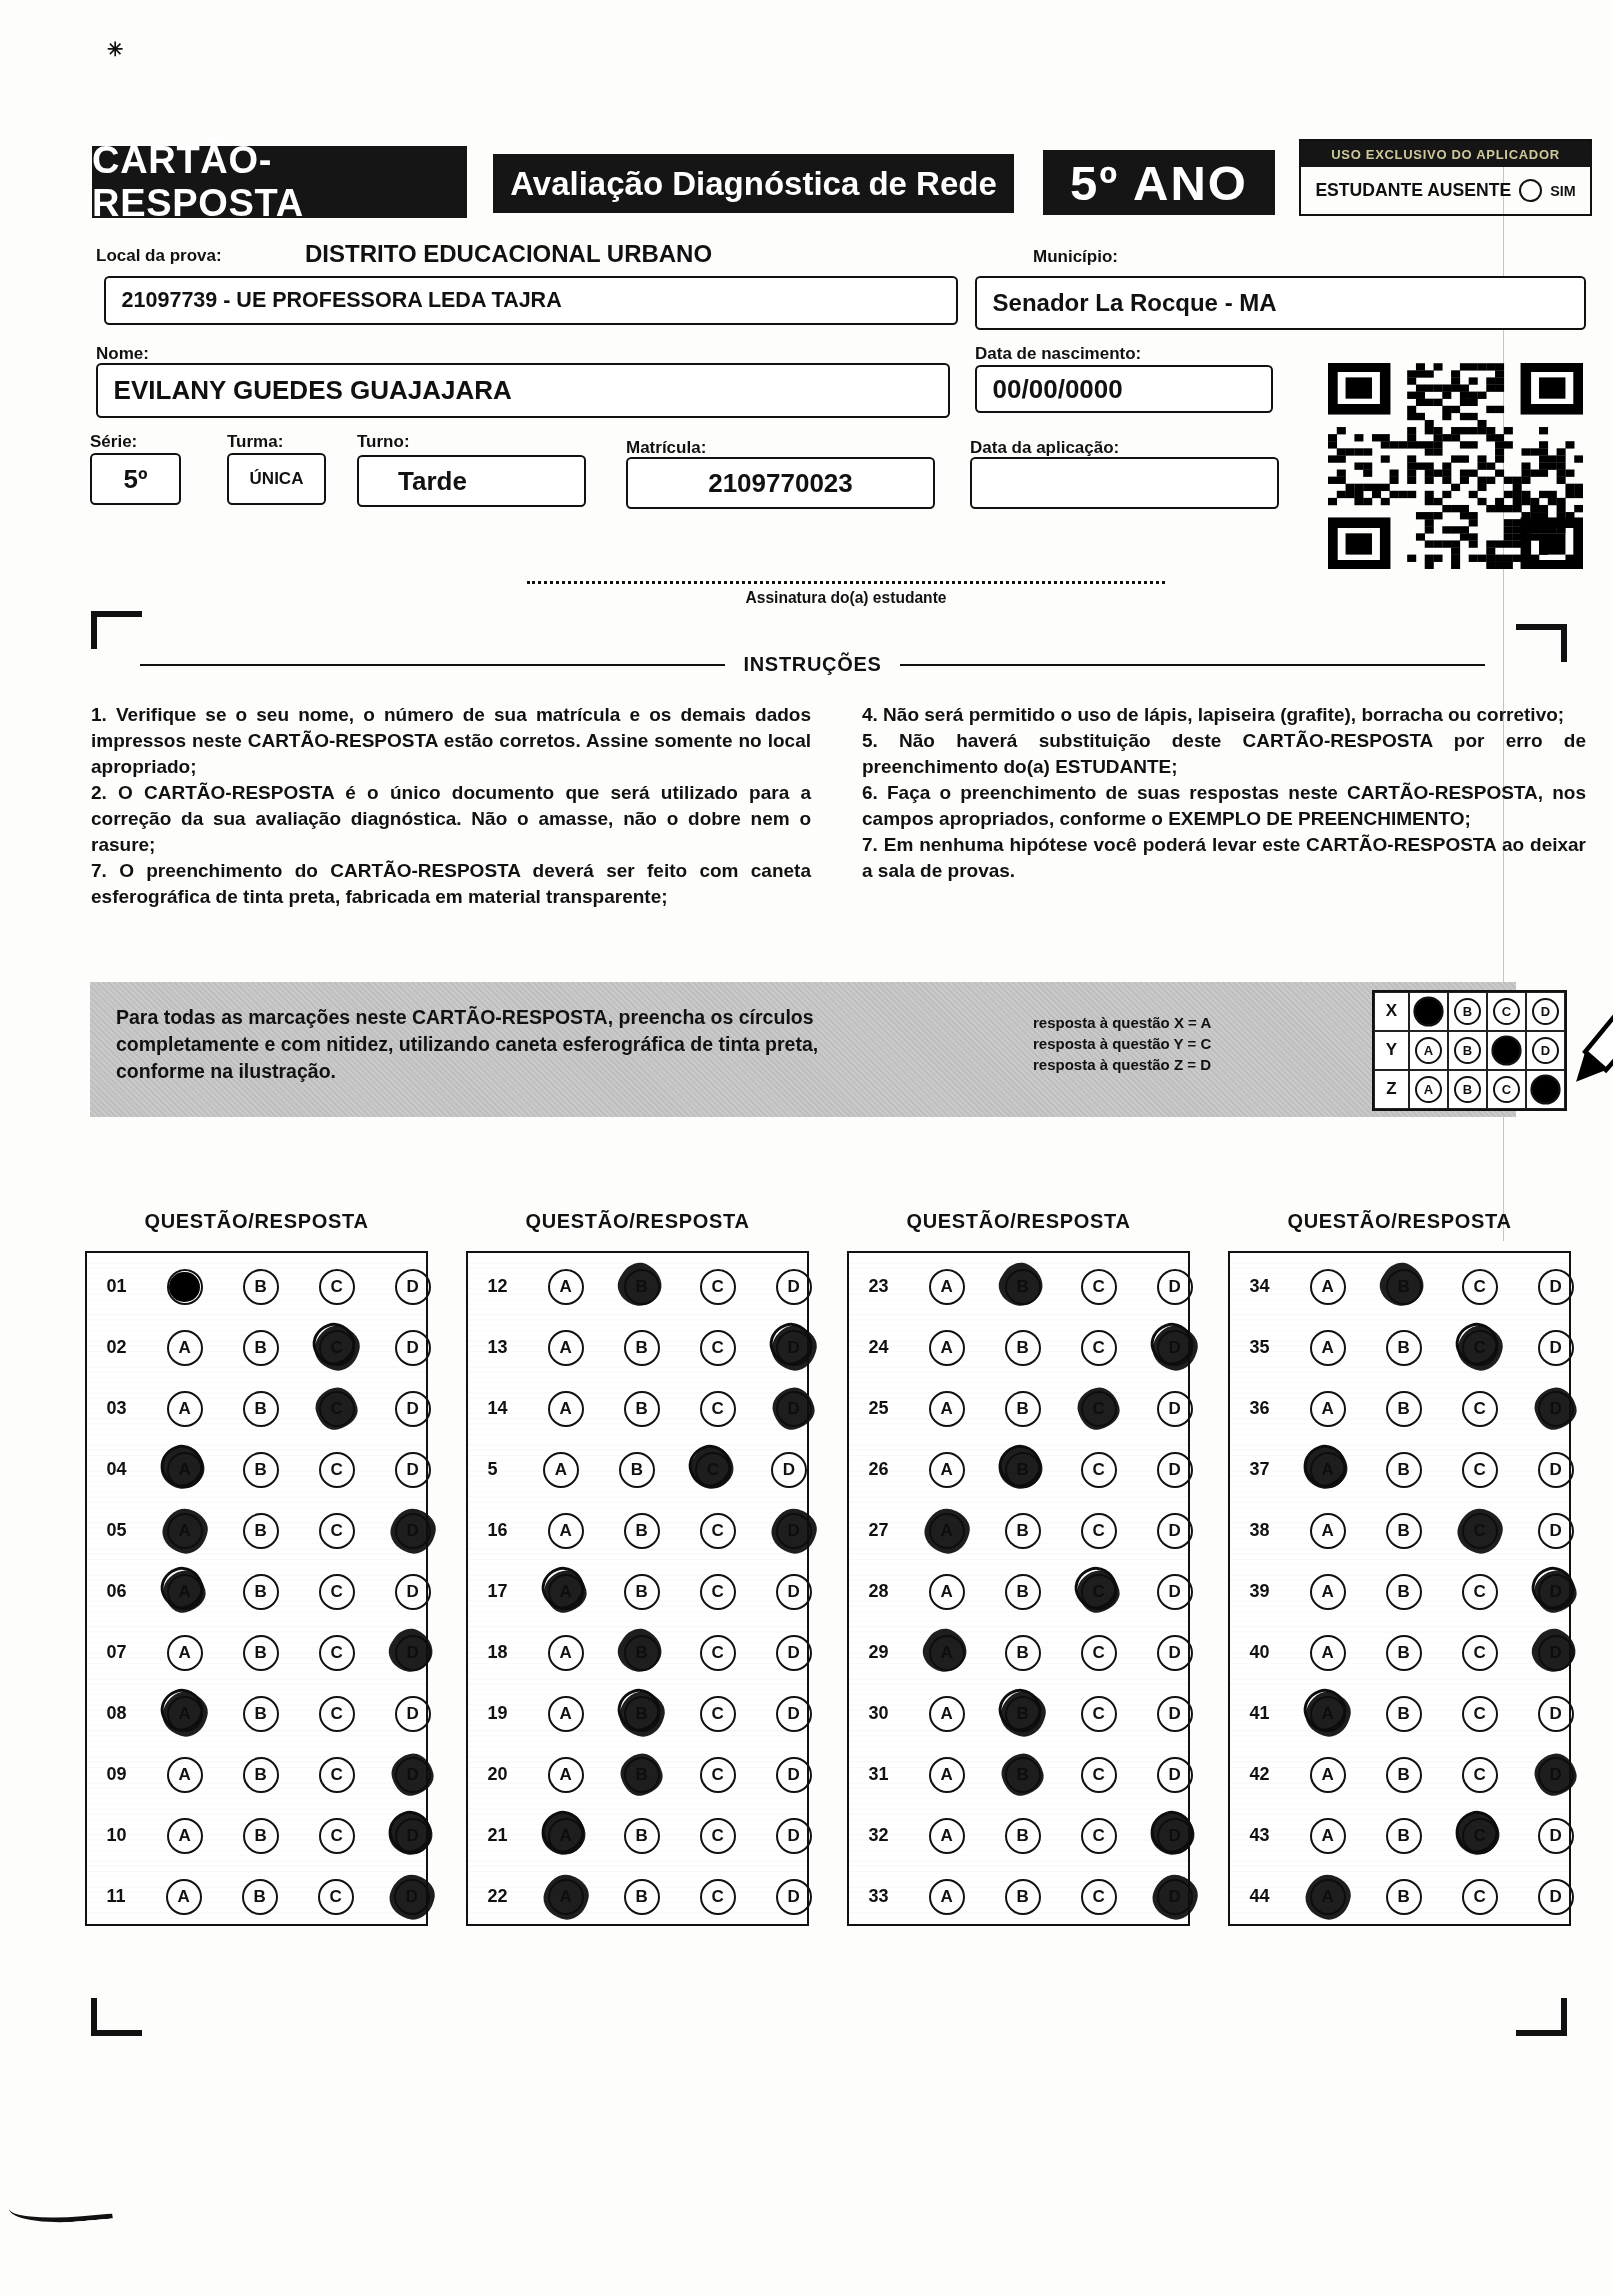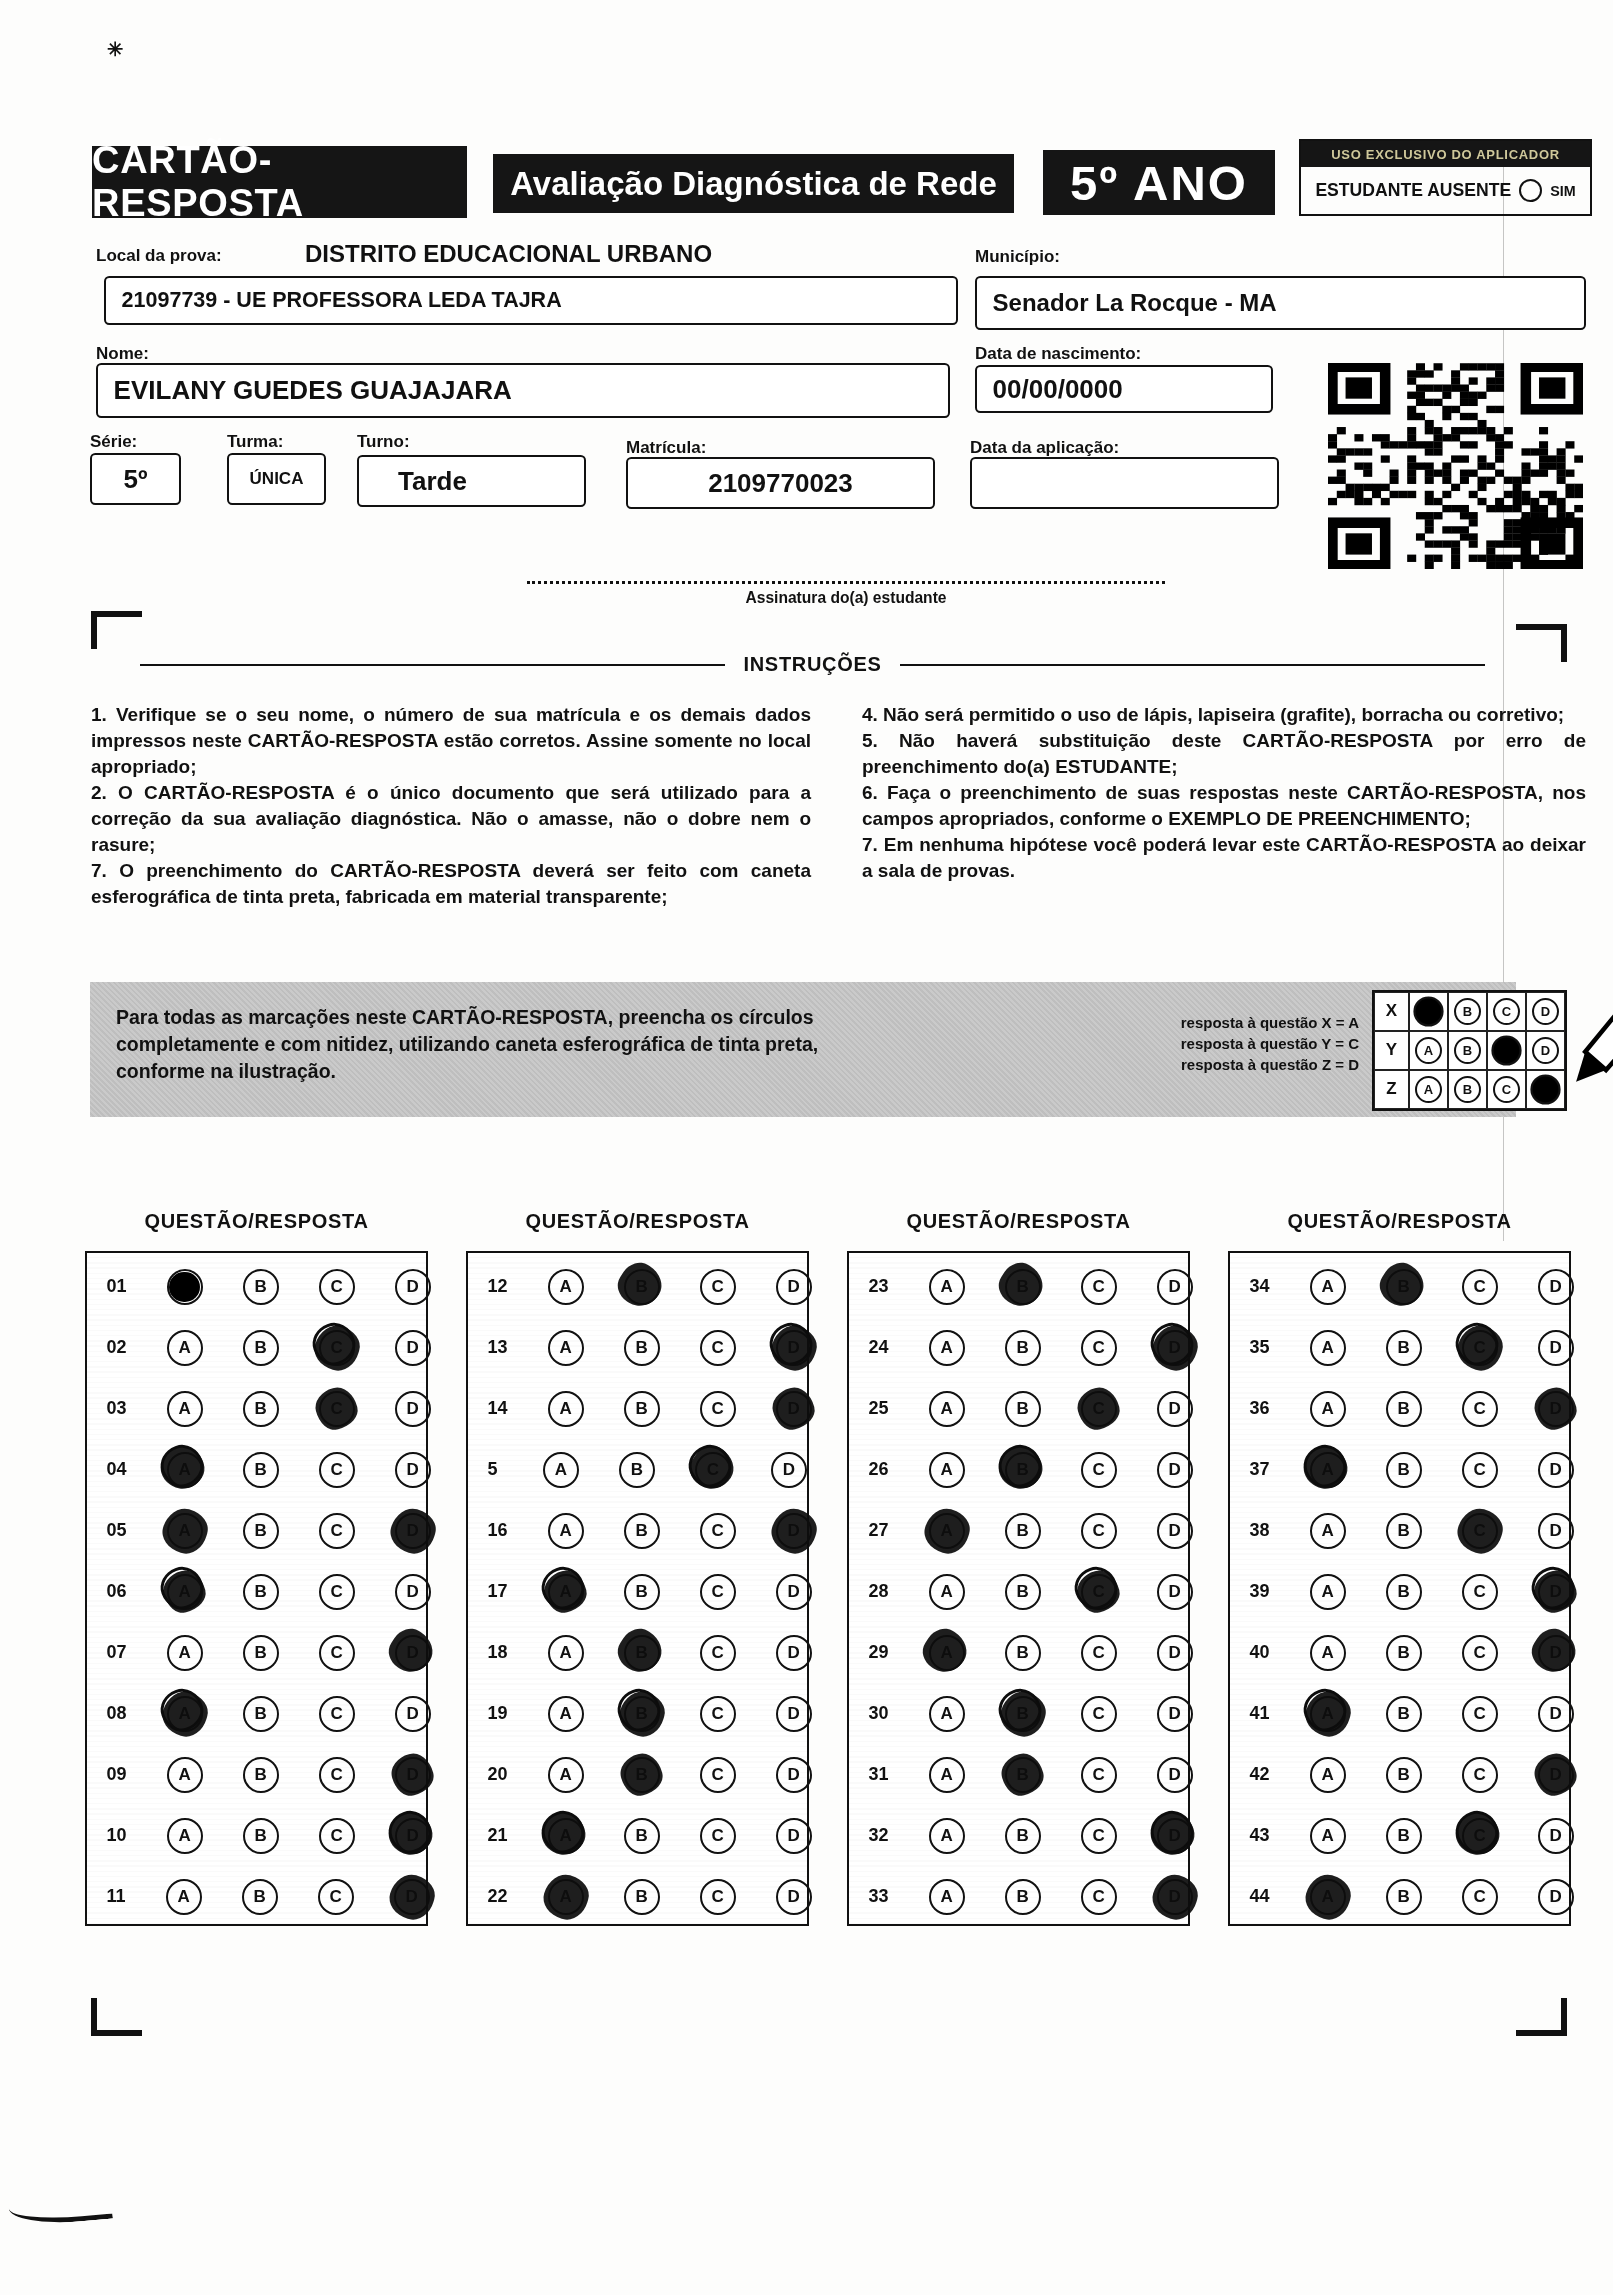--- a/index.html
+++ b/index.html
@@ -45,21 +45,21 @@
   .instr-head .rule{flex:1;border-top:2.6px solid #111}
   .instr-head .ttl{font-size:20px;font-weight:bold;letter-spacing:0.7px}
   .instr-col{position:absolute;top:702px;font-size:19px;line-height:26px;text-align:justify;font-weight:600}
   .instr-left{left:91px;width:720px}
   .instr-right{left:862px;width:724px}
   .instr-col p{margin:0}
 
   
   .ex-box{position:absolute;left:90px;top:982px;width:1426px;height:135px;background:#c6c6c6;background-image:repeating-linear-gradient(45deg,rgba(255,255,255,.08) 0 2px,rgba(0,0,0,.04) 2px 3.9px)}
   .ex-text{position:absolute;left:26px;top:22px;width:762px;font-size:19.5px;line-height:27px;font-weight:bold}
-  .ex-legend{position:absolute;left:943px;top:30px;font-size:15px;font-weight:bold;line-height:21px;text-align:right;width:326px}
+  .ex-legend{position:absolute;left:943px;top:30px;font-size:15px;font-weight:bold;line-height:21px;text-align:left;width:326px}
   .ex-grid{position:absolute;left:1282px;top:7.8px;border:2.6px solid #111;background:#fff;display:grid;grid-template-columns:35px repeat(4,39px);grid-auto-rows:39px}
   .ex-cell{border:1.3px solid #222;display:flex;align-items:center;justify-content:center}
   .ex-label{font-size:17px;font-weight:bold}
   .ex-bubble{width:27px;height:27px;border:2px solid #111;border-radius:50%;display:flex;align-items:center;justify-content:center;font-size:13px;font-weight:bold;position:relative}
   .ex-filled{background:#000;color:transparent;transform:scale(1.12)}
   .pen{position:absolute;left:1464px;top:-15.6px;width:130px;height:143px}
 
   
   .ans-col{position:absolute;top:1210px;width:343px}
   .ans-header{text-align:center;font-size:20px;font-weight:bold;letter-spacing:0.7px;height:34px}
@@ -106,21 +106,21 @@
       <span class="apl-sim">SIM</span>
     </div>
   </div>
 
   <span class="flabel" style="left:96px;top:246px">Local da prova:</span>
   <span class="fvalue-big" style="left:305px;top:240px">DISTRITO EDUCACIONAL URBANO</span>
   <div class="fbox pl" style="left:104px;top:276px;width:854px;height:49px;font-size:21.5px">
       <span>21097739 - UE PROFESSORA LEDA TAJRA</span>
     </div>
 
-  <span class="flabel" style="left:975px;top:247px">Município:</span>
+  <span class="flabel" style="left:1033px;top:247px">Município:</span>
   <div class="fbox pl" style="left:975px;top:276px;width:611px;height:54px;font-size:24px">
       <span>Senador La Rocque - MA</span>
     </div>
 
   <span class="flabel" style="left:96px;top:344px">Nome:</span>
   <div class="fbox pl" style="left:96px;top:363px;width:854px;height:55px;font-size:26px">
       <span>EVILANY GUEDES GUAJAJARA</span>
     </div>
 
   <span class="flabel" style="left:975px;top:344px">Data de nascimento:</span>

